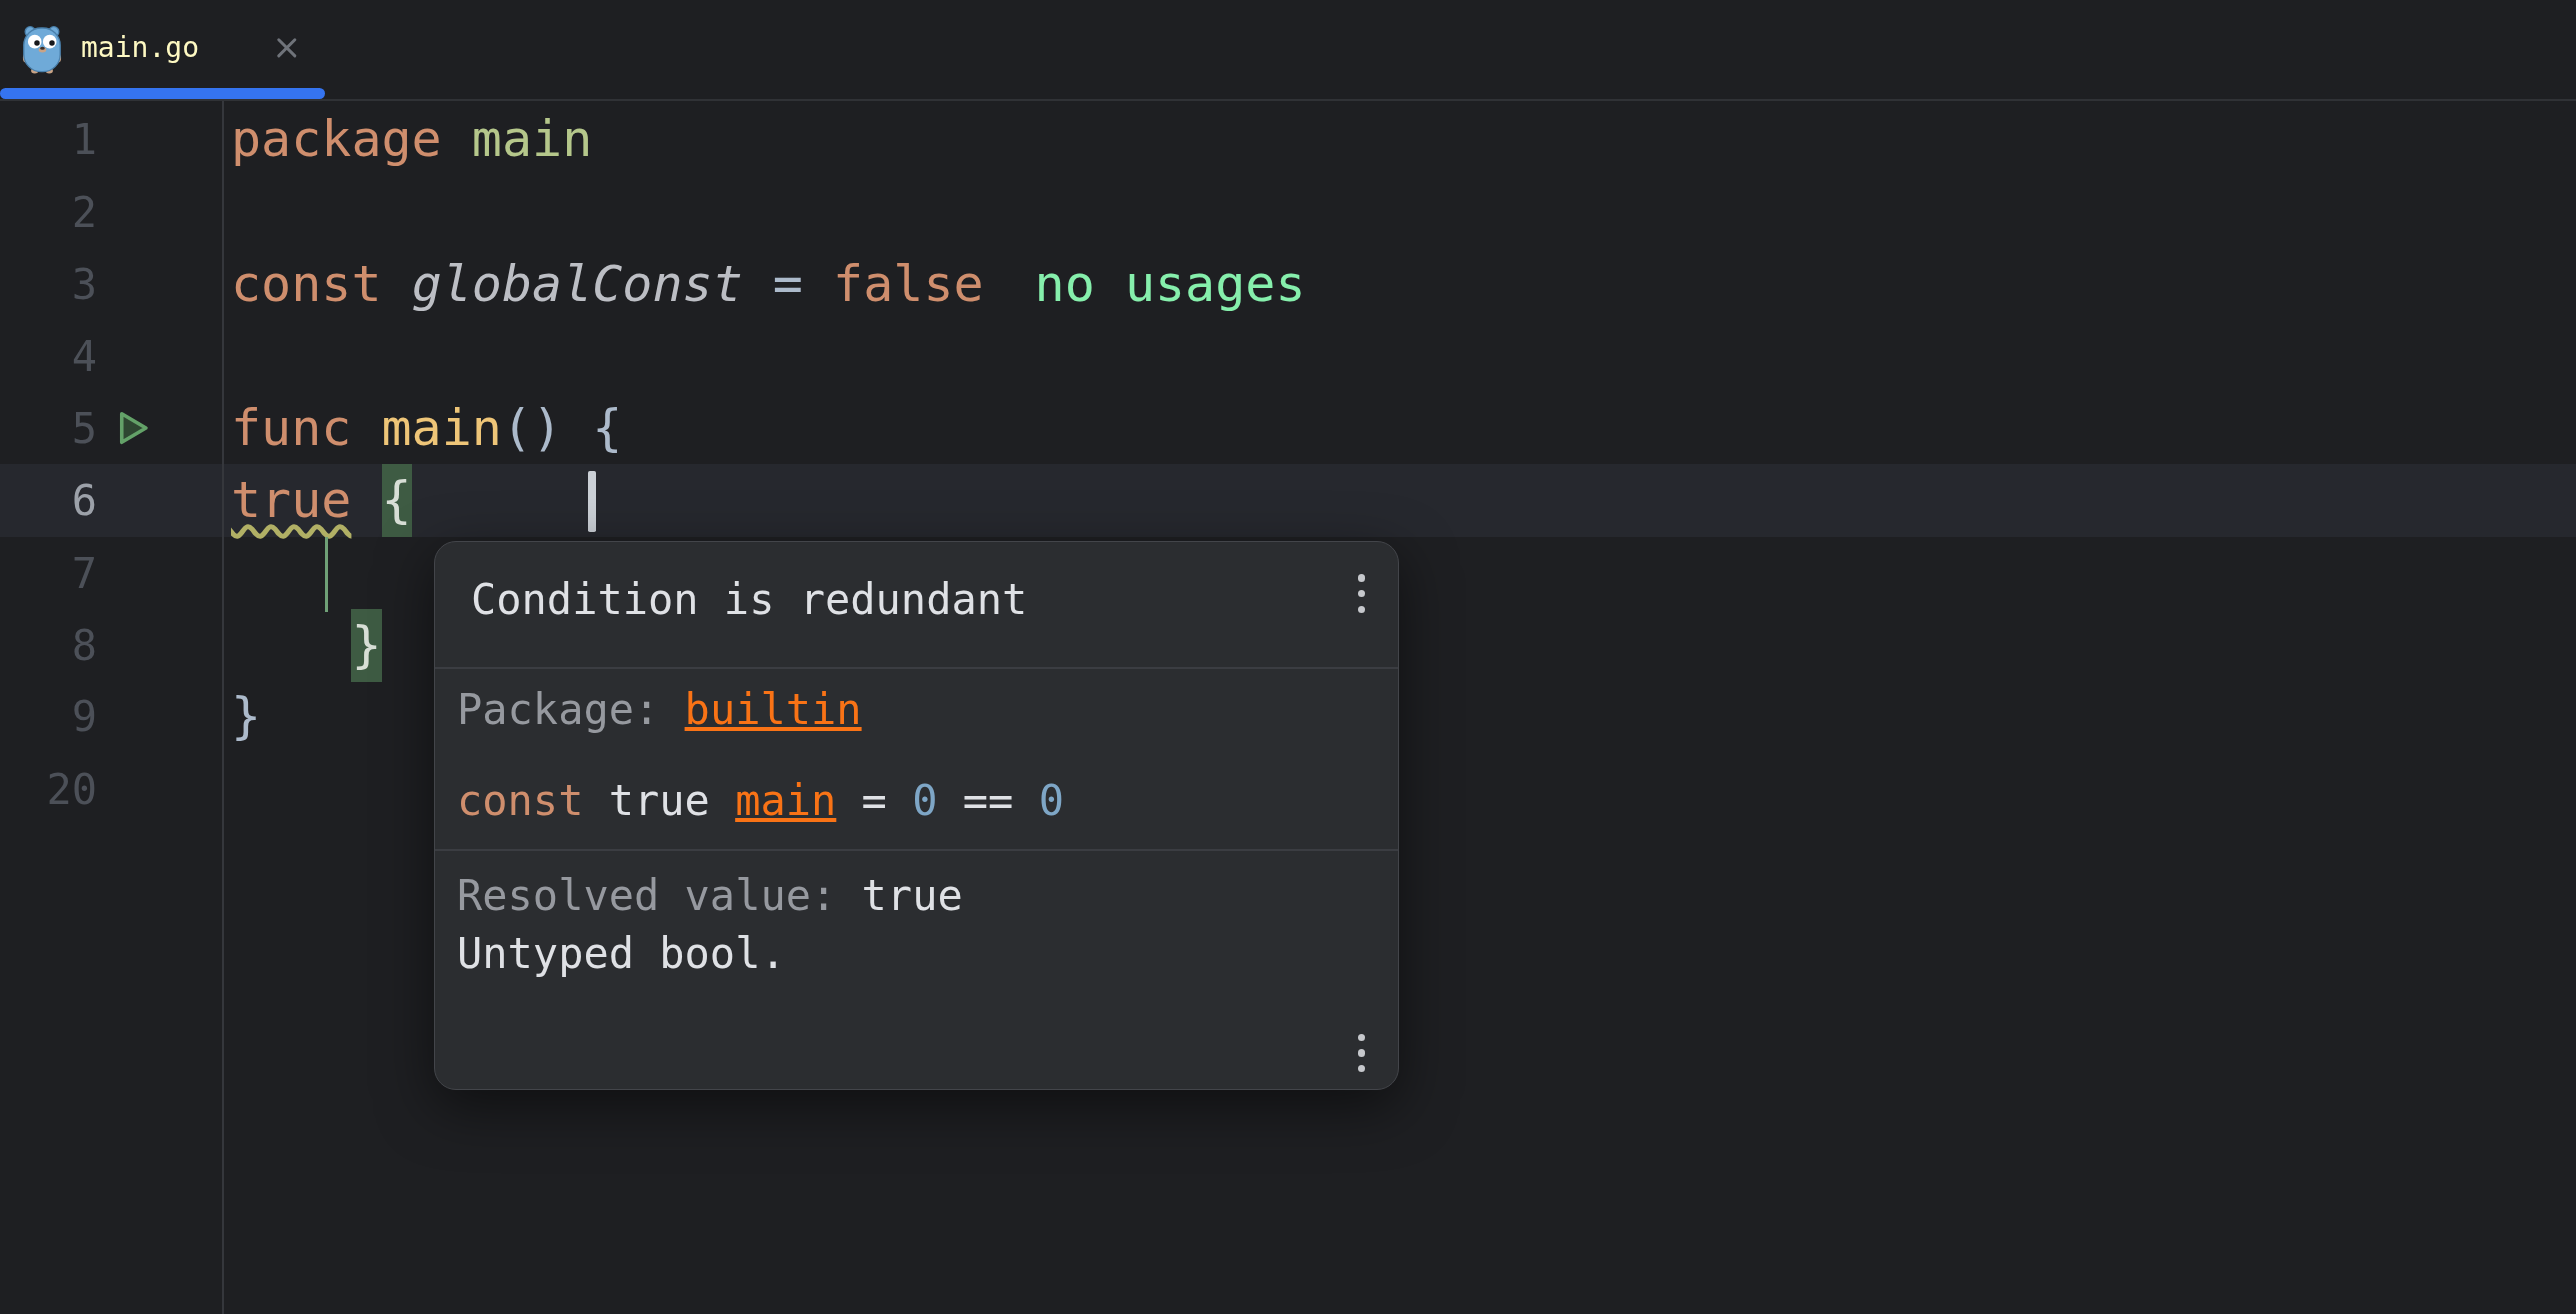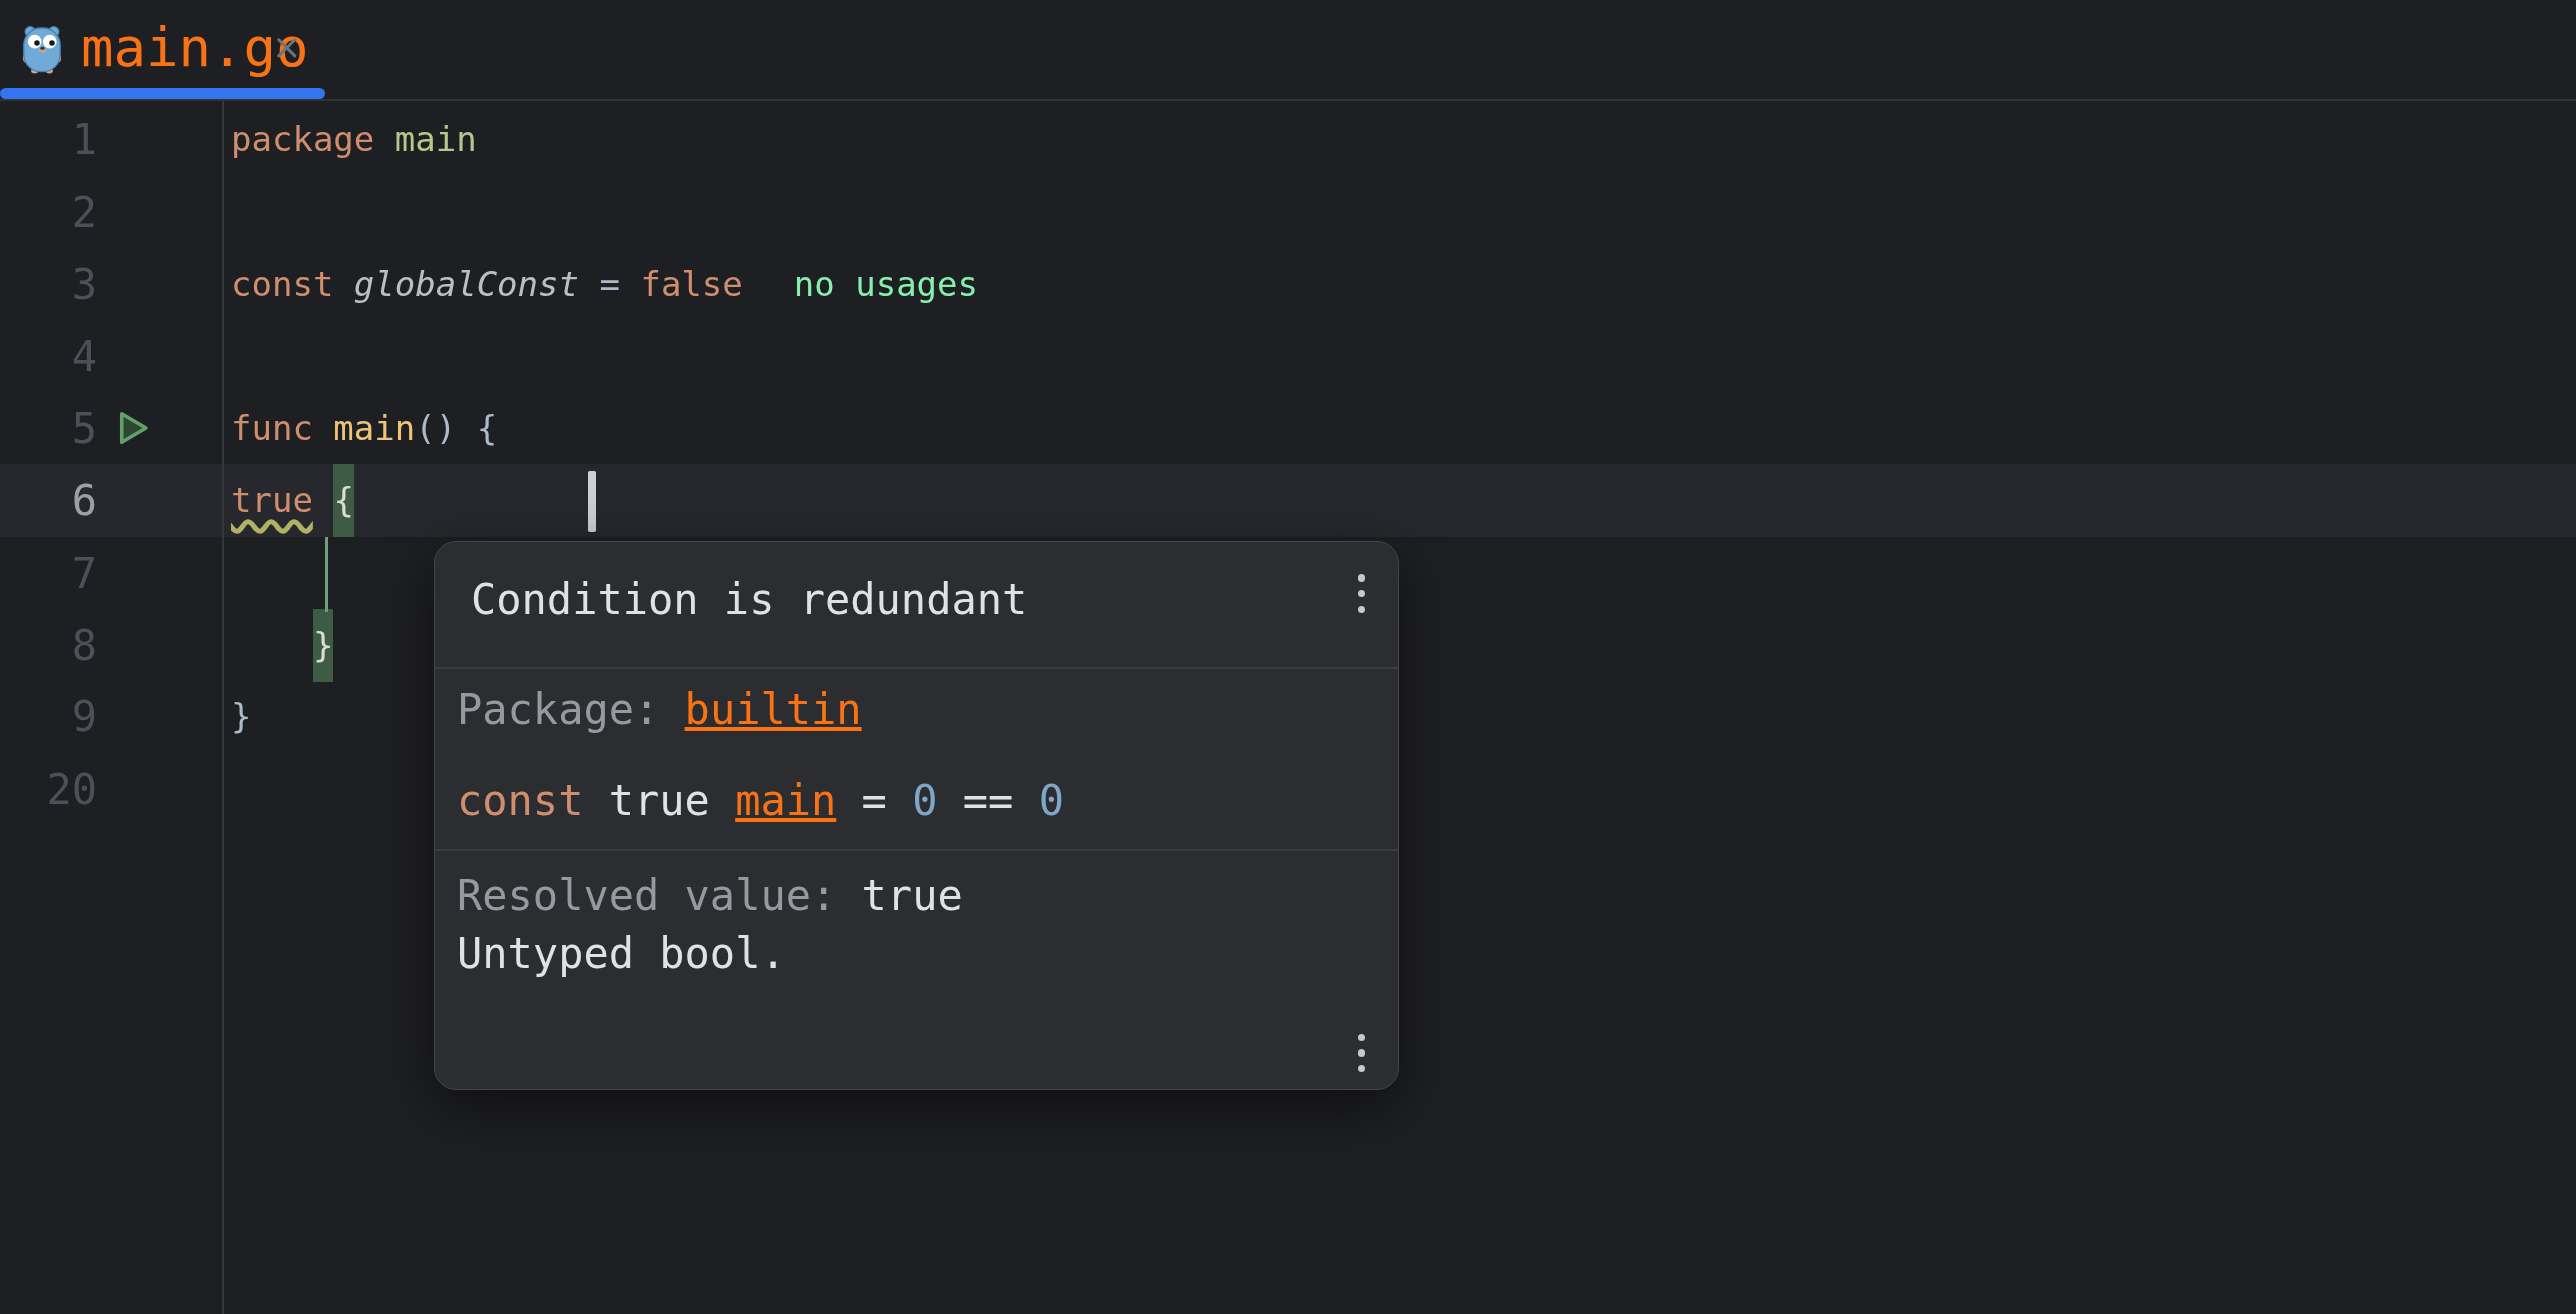--- a/index.html
+++ b/index.html
@@ -6,32 +6,32 @@
   .app{
     position:relative;width:2576px;height:1315px;overflow:hidden;
     background:#1E1F22;
     font-family:"DejaVu Sans Mono","Liberation Mono",monospace;
   }
   
   .tabbar{position:absolute;left:0;top:0;width:2576px;height:101px;background:#1E1F22;}
   .tabbar-border{position:absolute;left:0;top:99px;width:2576px;height:1.8px;background:#303236;}
   .tab{position:absolute;left:0;top:0;width:325px;height:101px;cursor:pointer;}
   .gopher{position:absolute;left:22px;top:23px;width:40px;height:51px;}
-  .tab-label{position:absolute;left:81px;top:27.6px;font-size:54px;line-height:40px;color:#f97316;white-space:pre;}
+  .tab-label{position:absolute;left:81px;top:27.6px;font-size:28px;line-height:40px;color:#fef9c3;white-space:pre;}
   .tab-close{position:absolute;left:273px;top:34px;width:27.6px;height:27.6px;}
   .tab-underline{position:absolute;left:0;top:88px;width:325px;height:11px;background:#3574F0;border-radius:5.5px;}
   
   .caret-band{position:absolute;left:0;top:464px;width:2576px;height:73px;background:#26282E;}
   .gutter-divider{position:absolute;left:222px;top:101px;width:1.8px;height:1214px;background:#35373C;}
   .gutter-num{position:absolute;left:0;width:97px;height:73px;line-height:73px;text-align:right;
     font-size:42px;color:#4C5058;white-space:pre;}
   .gutter-num.current{color:#9CA1A9;}
   .run-icon{position:absolute;left:111px;top:406px;width:43px;height:44px;cursor:pointer;}
   
-  .code-line{position:absolute;left:231px;height:73px;display:flex;font-size:34px;}
+  .code-line{position:absolute;left:231px;height:73px;display:flex;font-size:50px;}
   .code-line span{line-height:73px;white-space:pre;}
   .t1{top:103px}.t2{top:176px}.t3{top:248px}.t4{top:320px}.t5{top:392px}
   .t6{top:464px}.t7{top:537px}.t8{top:609px}.t9{top:680px}.t10{top:753px}
   .kw{color:#CF8E6D;}
   .pkg{color:#B5C78B;}
   .ident{color:#BCBEC4;font-style:italic;}
   .punct{color:#ACBACB;}
   .fn{color:#EEC578;}
   .plain{color:#BCBEC4;}
   .inlay{color:#86efac;margin-left:51px;}

